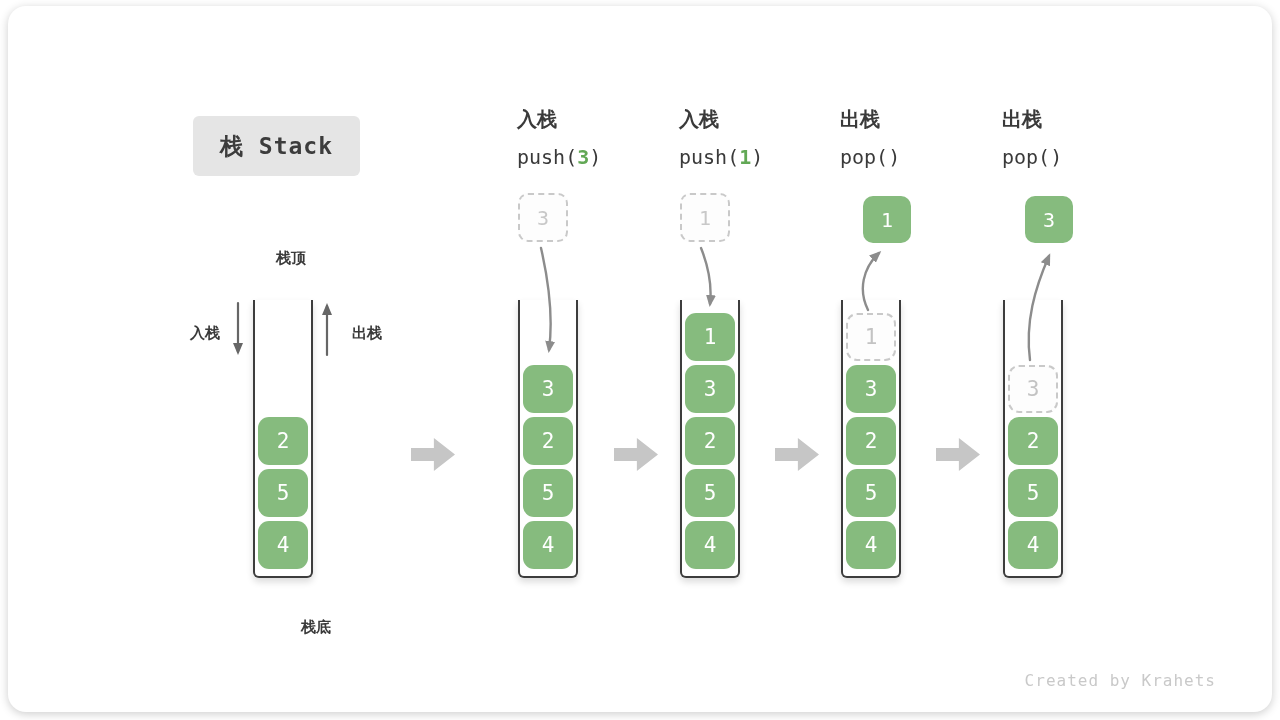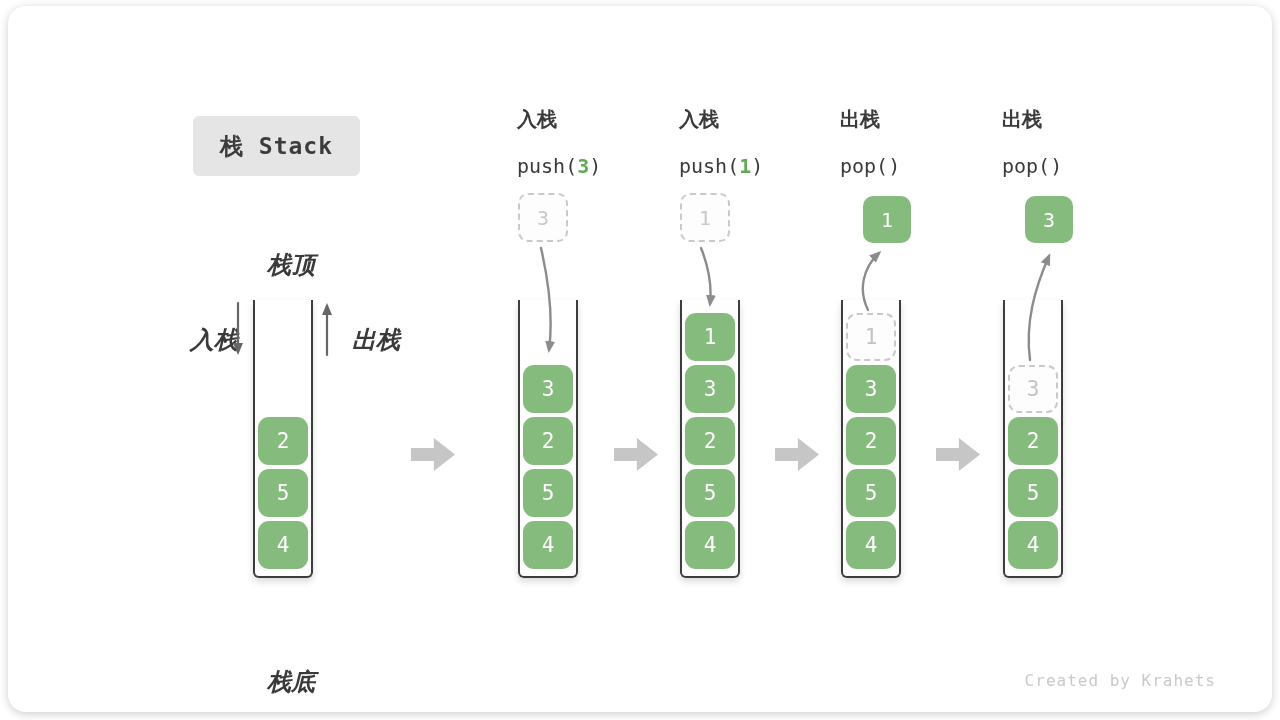--- a/index.html
+++ b/index.html
@@ -28,24 +28,24 @@
   .title-box{
     position:absolute;left:185px;top:110px;width:167px;height:60px;
     background:var(--title-bg);border-radius:6px;
     display:flex;align-items:center;justify-content:center;
   }
   .title-box span{
     font-family:"DejaVu Sans Mono","Liberation Mono",monospace;
     font-size:23px;font-weight:bold;color:#3c3c3c;letter-spacing:1px;
   }
   .zh-label{
-    position:absolute;color:var(--label-dark);font-weight:bold;font-size:24px;white-space:nowrap;font-style:italic;
+    position:absolute;color:var(--label-dark);font-weight:bold;font-size:15px;white-space:nowrap;
   }
   .stack-top-label{left:243px;top:243px;width:80px;text-align:center;}
-  .stack-bottom-label{left:243px;top:612px;width:80px;text-align:center;margin-top:48px;}
+  .stack-bottom-label{left:243px;top:612px;width:80px;text-align:right;}
   .push-side-label{left:182px;top:318px;}
   .pop-side-label{left:344px;top:318px;}
   .stack-container{
     position:absolute;width:60px;height:278px;box-sizing:border-box;
     border-left:2px solid var(--container-line);
     border-right:2px solid var(--container-line);
     border-bottom:2px solid var(--container-line);
     border-bottom-left-radius:6px;border-bottom-right-radius:6px;
     background:#ffffff;
     box-shadow:0 4px 7px rgba(0,0,0,0.14);
@@ -69,21 +69,21 @@
     width:50px;height:49px;top:193px;background:#fdfdfd;
     border:2px dashed var(--ghost-border);color:#c8c8c8;
   }
   .float-box.solid{
     width:48px;height:47px;top:196px;background:var(--item-green);color:#ffffff;
   }
   .op-label{position:absolute;z-index:2;}
   .op-zh{color:var(--label-dark);font-weight:bold;font-size:20px;line-height:26px;}
   .op-code{
     font-family:"DejaVu Sans Mono","Liberation Mono",monospace;
-    color:var(--label-dark);font-size:20px;line-height:26px;margin-top:21px;
+    color:var(--label-dark);font-size:20px;line-height:26px;margin-top:12px;
   }
   .op-code .code-arg{color:var(--code-green);font-weight:bold;}
   .block-arrow{
     position:absolute;top:432px;width:44px;height:33px;background:var(--block-gray);
     clip-path:polygon(0 30%,52% 30%,52% 0,100% 50%,52% 100%,52% 70%,0 70%);
     z-index:1;
   }
   .overlay{position:absolute;left:0;top:0;z-index:3;pointer-events:none;}
   .curved{fill:none;stroke:var(--arrow-gray);stroke-width:2.4;stroke-linecap:round;}
   .side-line{fill:none;stroke:var(--side-arrow-gray);stroke-width:2.2;stroke-linecap:round;}

